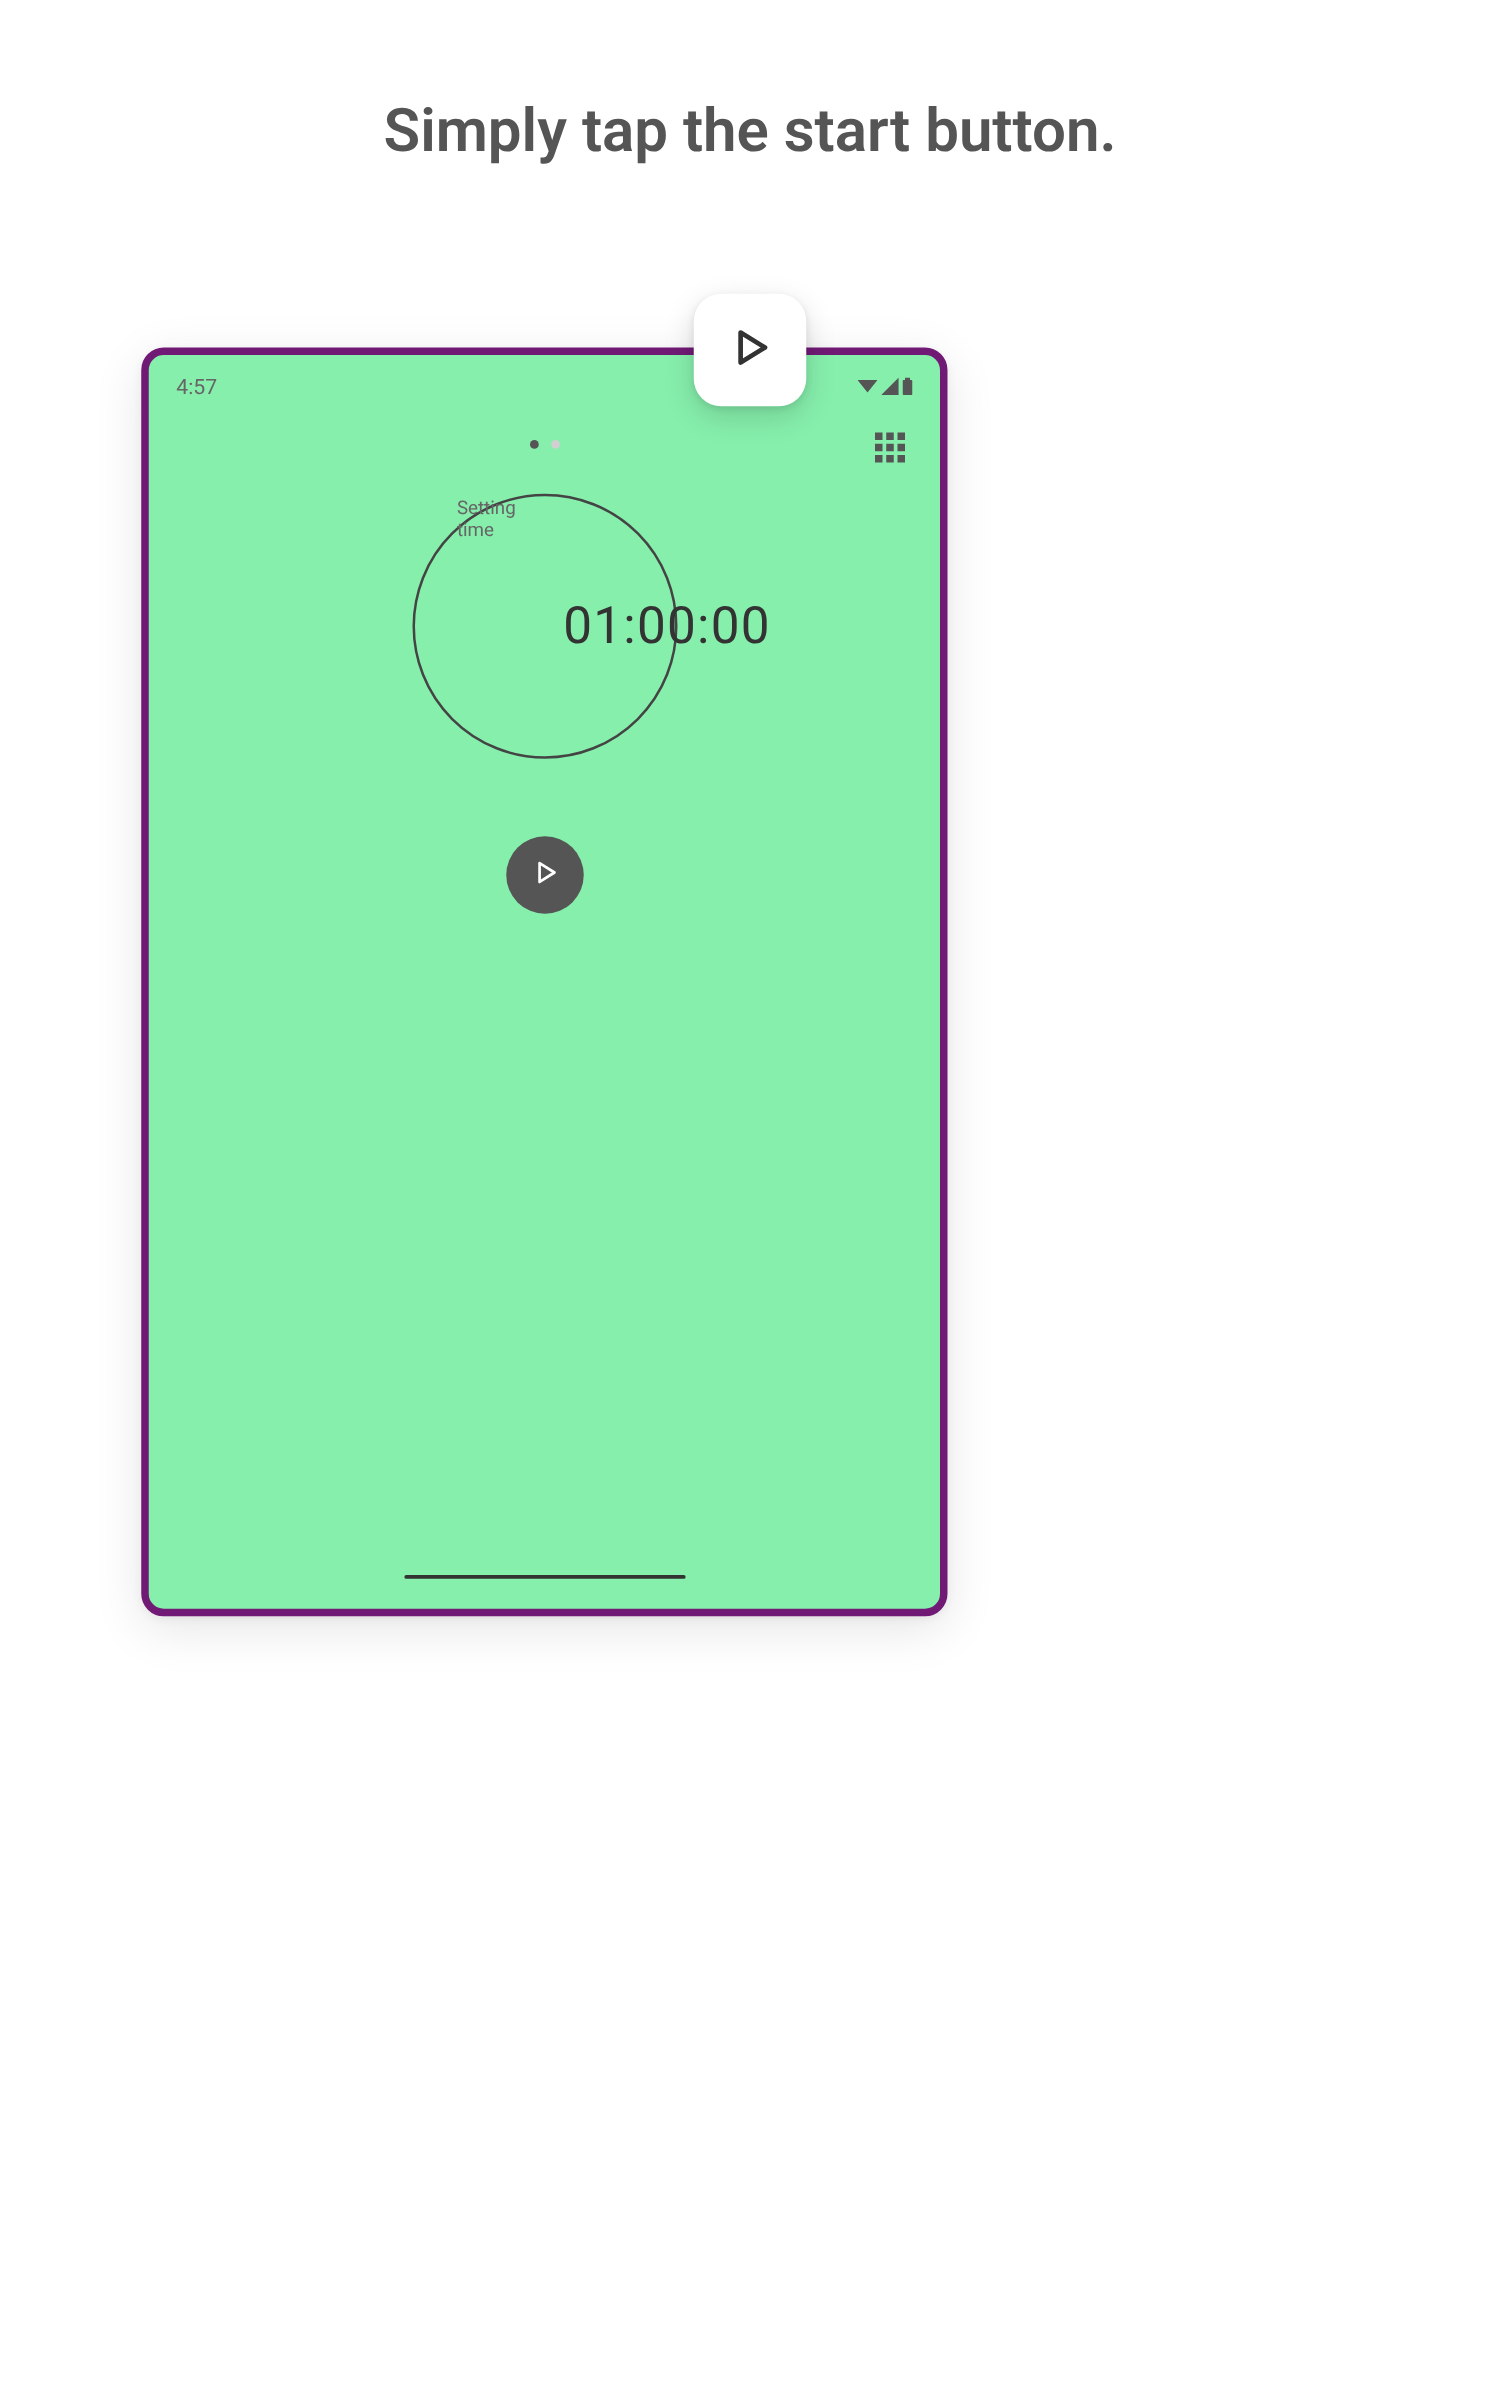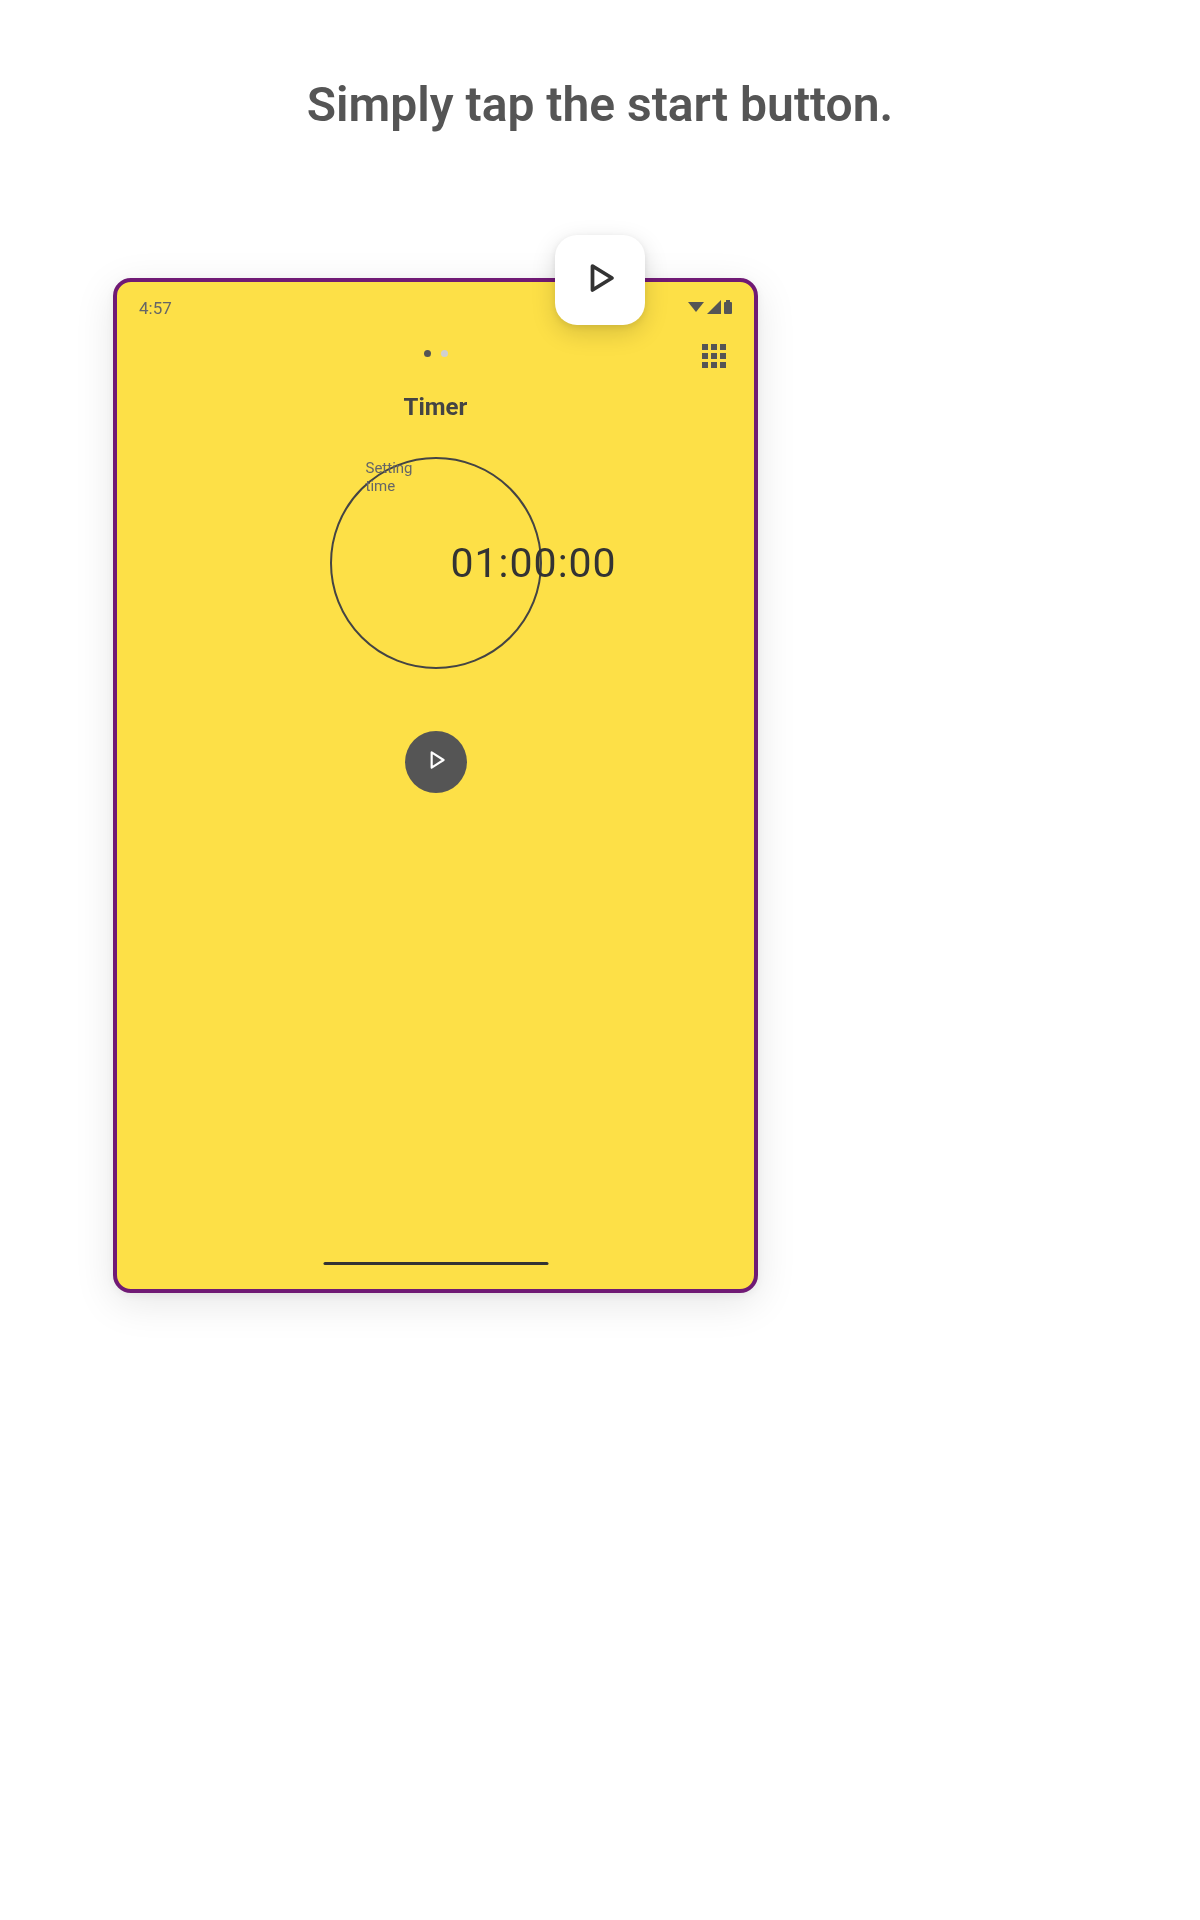--- a/index.html
+++ b/index.html
@@ -39,22 +39,22 @@
     .floating-play svg {
       width: 36px;
       height: 36px;
     }
     .device-frame {
       position: absolute;
       top: 278px;
       left: 113px;
       width: 645px;
       height: 1015px;
-      background: #fde047;
-      border: 4px solid #701a75;
+      background: #86efac;
+      border: 6px solid #701a75;
       border-radius: 18px;
       box-shadow: 0 10px 40px rgba(0,0,0,0.1), 0 2px 8px rgba(0,0,0,0.05);
       overflow: hidden;
     }
     .status-bar {
       display: flex;
       justify-content: space-between;
       align-items: center;
       padding: 12px 22px 0 22px;
       height: 40px;
@@ -203,21 +203,20 @@
       <div class="grid-dot"></div>
       <div class="grid-dot"></div>
     <div class="grid-dot"></div>
       <div class="grid-dot"></div>
       <div class="grid-dot"></div>
     <div class="grid-dot"></div>
       <div class="grid-dot"></div>
       <div class="grid-dot"></div>
   </div>
 
-  <div class="app-title">Timer</div>
 
   <div class="timer-circle">
     <div class="setting-label">Setting time</div>
     <div class="time-display">01:00:00</div>
   </div>
 
   <div class="start-button">
     <span>
       <svg viewBox="0 0 24 24" fill="none" stroke="#ffffff" stroke-width="2" stroke-linejoin="round">
         <path d="M8 5 L19 12 L8 19 Z" fill="none"></path>

